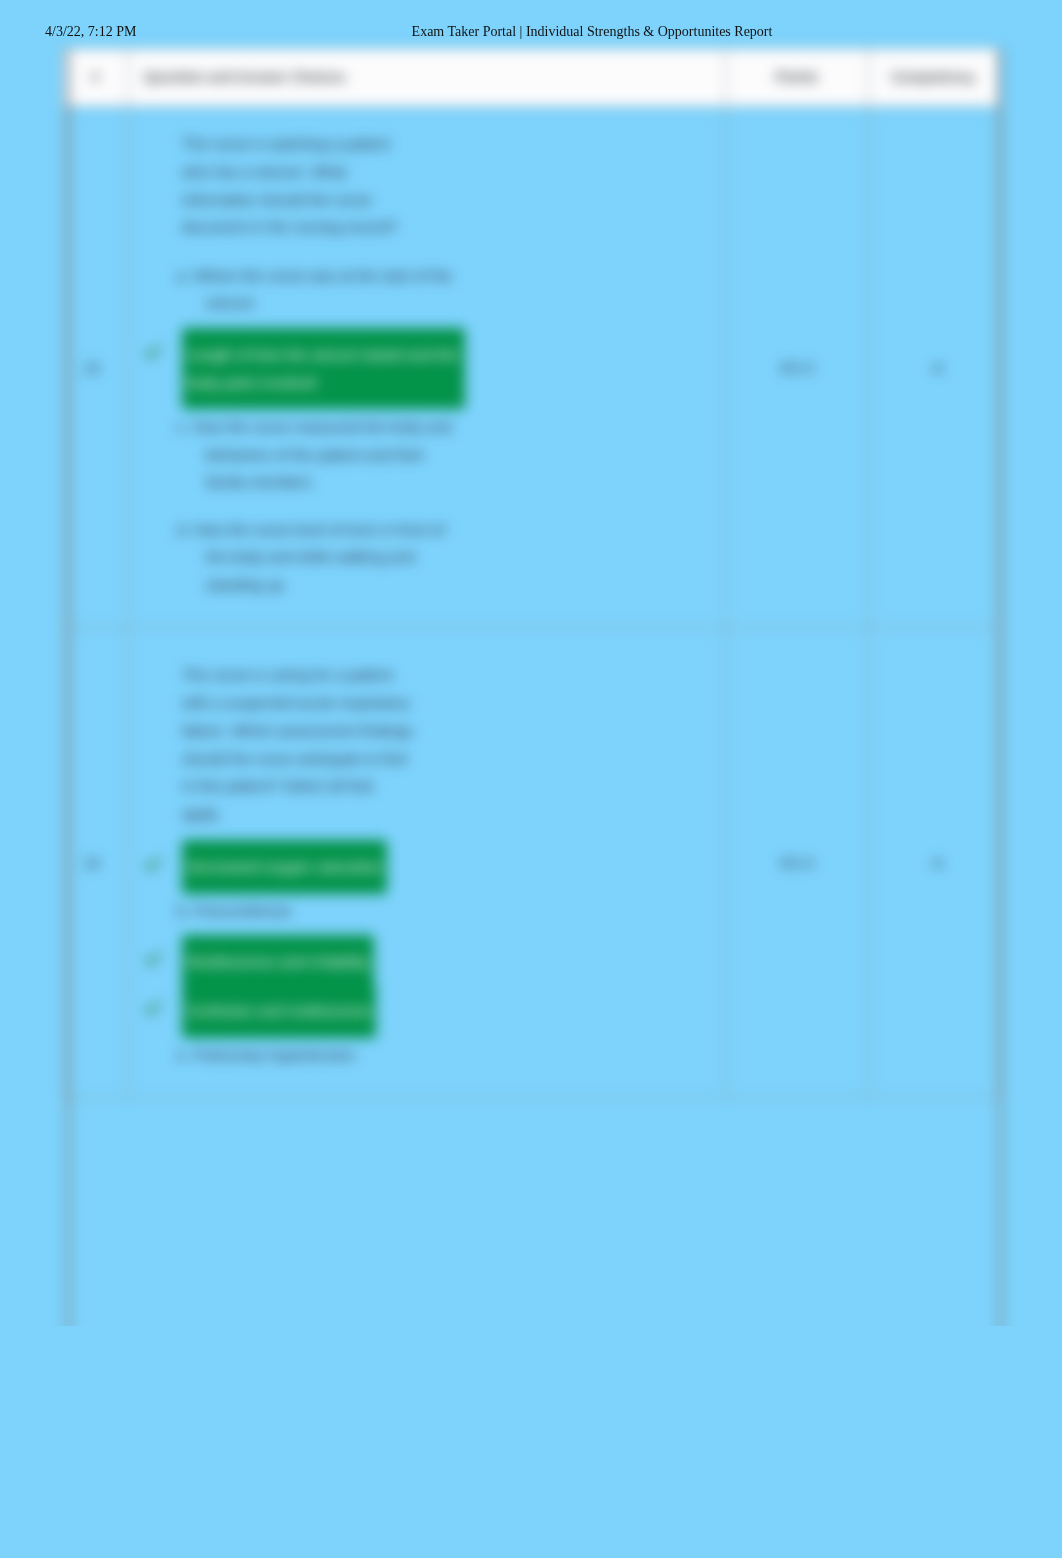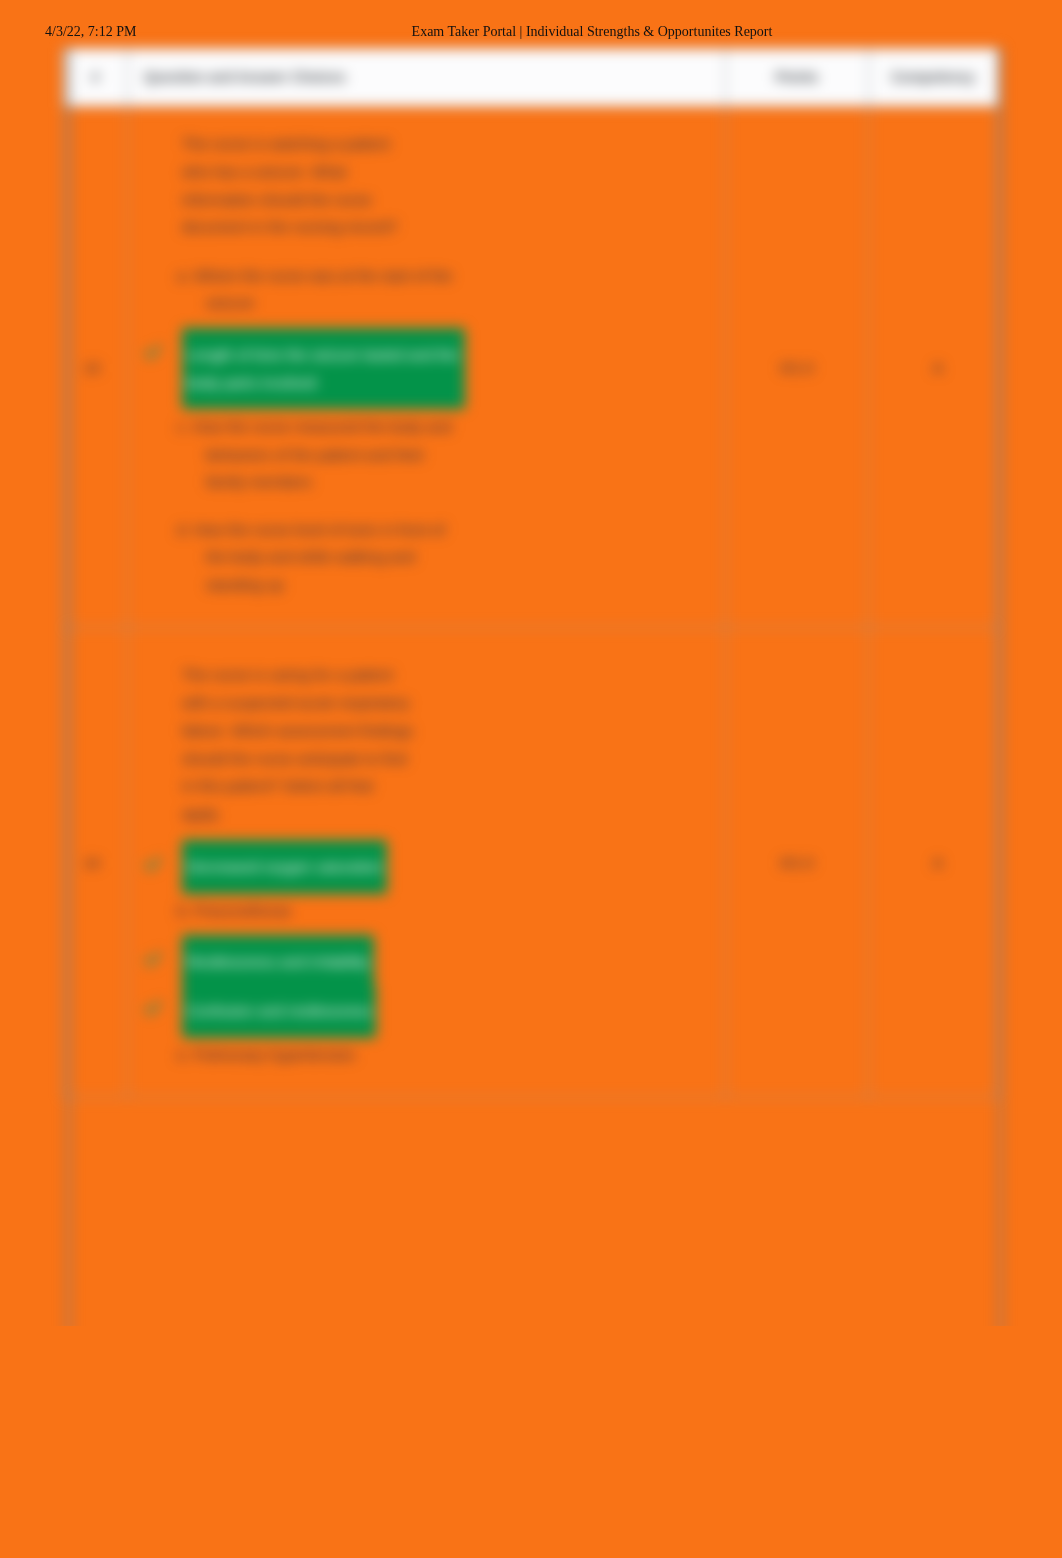--- a/index.html
+++ b/index.html
@@ -1,17 +1,17 @@
 <!DOCTYPE html>
 <html><head>
 <meta charset="utf-8">
 <style>
   html,body{margin:0;padding:0;background:#fff;}
   body{width:1062px;height:1558px;font-family:"Liberation Serif",serif;}
-  #stage{position:absolute;left:0;top:0;width:1062px;height:1558px;overflow:hidden;background:#f97316;}
+  #stage{position:absolute;left:0;top:0;width:1062px;height:1558px;overflow:hidden;background:#7dd3fc;}
   .hdr-date{position:absolute;left:45px;top:24px;font-size:14px;color:#111;}
   .hdr-title{position:absolute;left:0;top:24px;width:1184px;text-align:center;font-size:14px;color:#111;}
 
   #clip{position:absolute;left:0;top:0;width:1062px;height:1326px;overflow:hidden;}
   #blurwrap{position:absolute;left:0;top:48px;width:1062px;filter:blur(6.5px);}
 
   .edge{position:absolute;top:0;width:3px;height:1290px;background:#7d7d7d;}
   .edge.l{left:67px}
   .edge.r{left:999px}
   table.qt{position:absolute;left:63px;top:0;width:934px;border-collapse:collapse;

